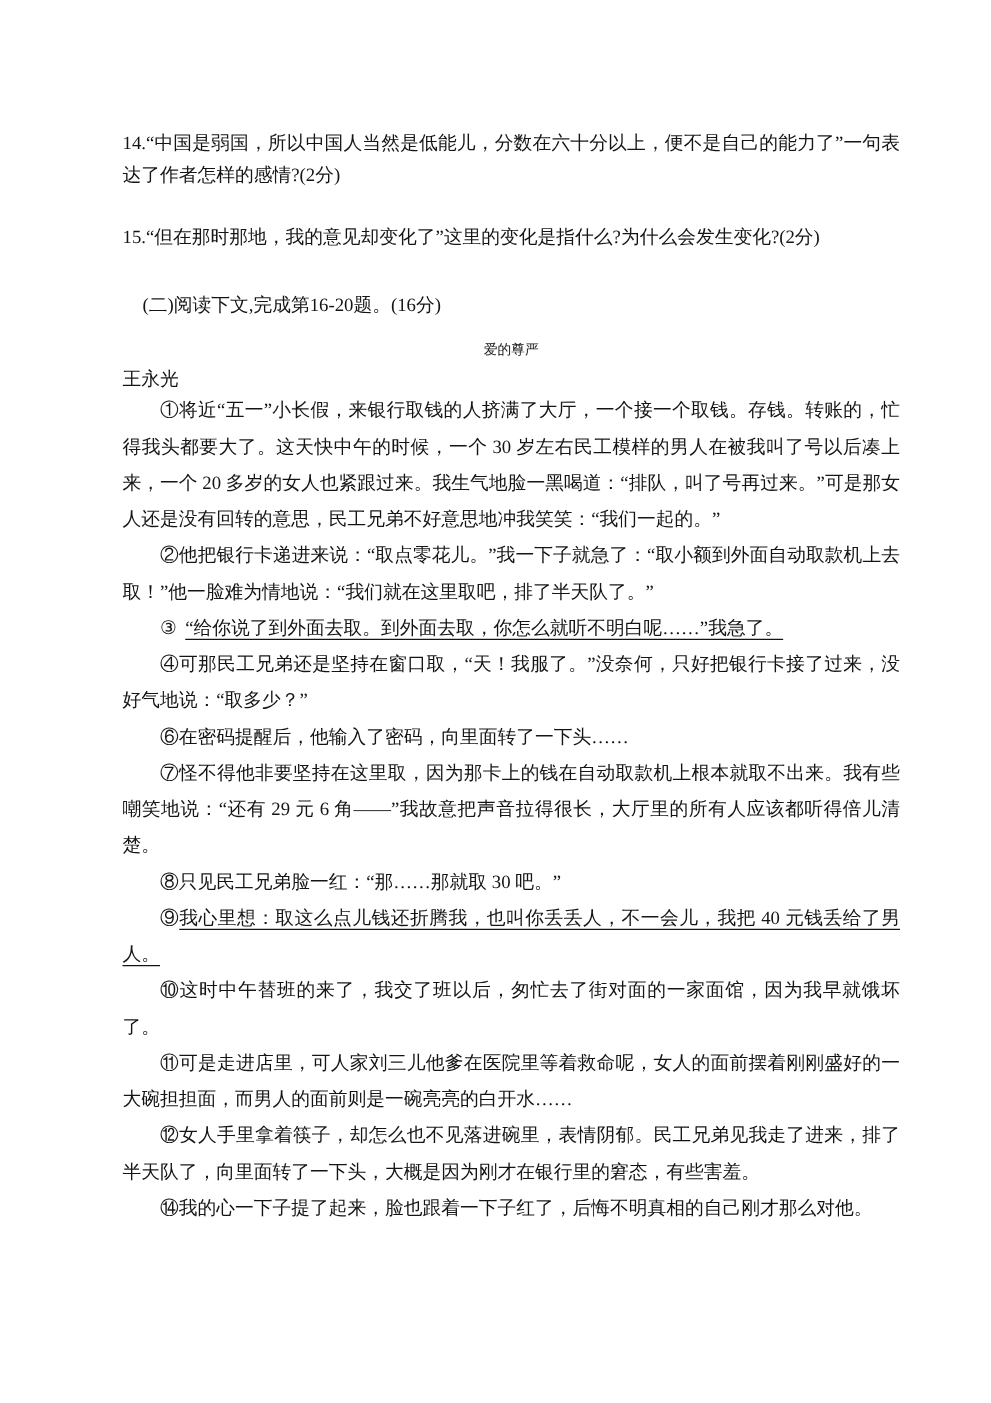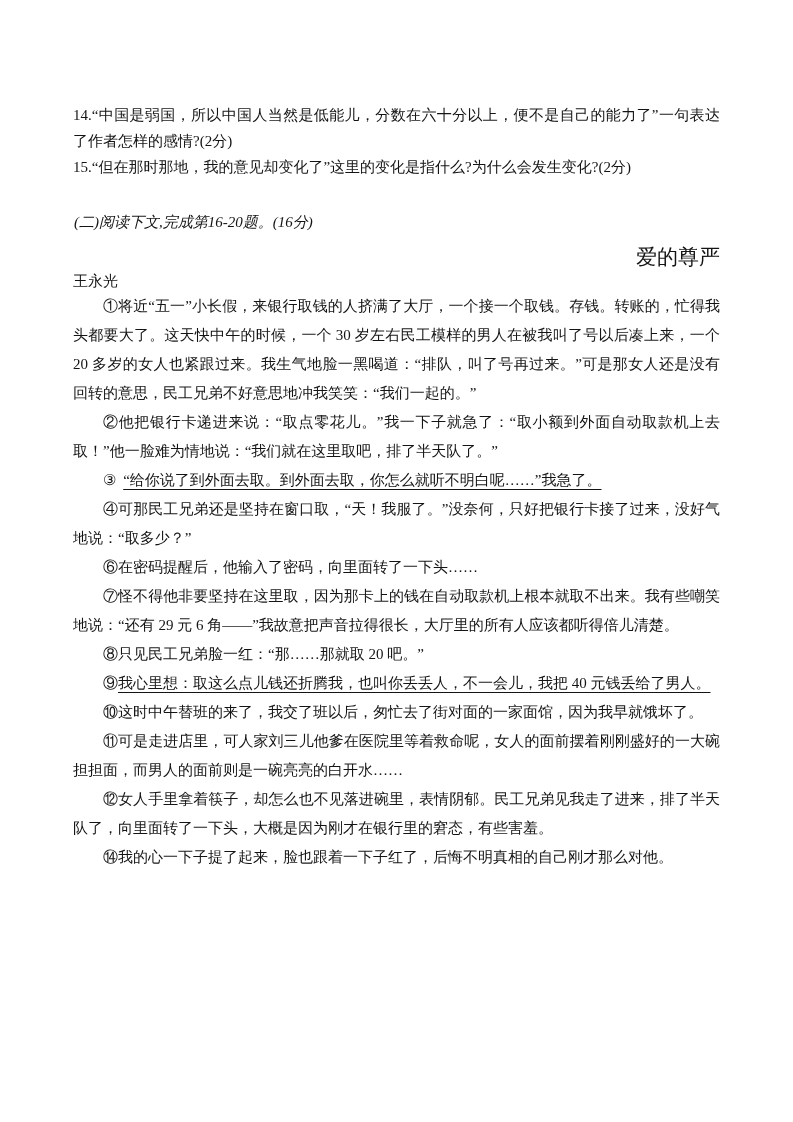--- a/index.html
+++ b/index.html
@@ -5,34 +5,35 @@
   * { box-sizing: border-box; }
   html, body { margin: 0; padding: 0; background: #ffffff; }
   .page {
     position: relative;
     width: 793px;
     height: 982px;
     background: #ffffff;
     overflow: hidden;
     font-family: "Liberation Serif", "DejaVu Serif", serif;
     color: #141414;
+    padding-left: 25px;
   }
   .content {
     padding: 102px 73px 0 73px;
     font-size: 15px;
     line-height: 26px;
     text-align: justify;
   }
   .question { margin: 0; }
-  .question-15 { }
-  .section-header { margin: 29px 0 0 1px; font-style: italic; }
+  .question-15 { margin-top: 23px; }
+  .section-header { margin: 29px 0 0 16px; }
   .passage-title {
     margin: 9px 0 0 0;
-    text-align: right;
-    font-size: 21px;
+    text-align: center;
+    font-size: 11px;
     font-weight: normal;
     line-height: 27px;
   }
   .passage-author {
     margin: 0;
     line-height: 21px;
   }
   .passage-body { line-height: 29px; }
   .para { margin: 0; text-indent: 2em; }
   .para-text.underlined {
@@ -67,21 +68,21 @@
     <h2 class="passage-title">爱的尊严</h2>
     <p class="passage-author">王永光</p>
 
     <div class="passage-body">
       <p class="para"><span class="para-marker">①</span><span class="para-text">将近“五一”小长假，来银行取钱的人挤满了大厅，一个接一个取钱。存钱。转账的，忙得我头都要大了。这天快中午的时候，一个 30 岁左右民工模样的男人在被我叫了号以后凑上来，一个 20 多岁的女人也紧跟过来。我生气地脸一黑喝道：“排队，叫了号再过来。”可是那女人还是没有回转的意思，民工兄弟不好意思地冲我笑笑：“我们一起的。”</span></p>
       <p class="para"><span class="para-marker">②</span><span class="para-text">他把银行卡递进来说：“取点零花儿。”我一下子就急了：“取小额到外面自动取款机上去取！”他一脸难为情地说：“我们就在这里取吧，排了半天队了。”</span></p>
       <p class="para"><span class="para-marker">③</span><span class="para-text underlined gap-after-marker">“给你说了到外面去取。到外面去取，你怎么就听不明白呢……”我急了。</span></p>
       <p class="para"><span class="para-marker">④</span><span class="para-text">可那民工兄弟还是坚持在窗口取，“天！我服了。”没奈何，只好把银行卡接了过来，没好气地说：“取多少？”</span></p>
       <p class="para"><span class="para-marker">⑥</span><span class="para-text">在密码提醒后，他输入了密码，向里面转了一下头……</span></p>
       <p class="para"><span class="para-marker">⑦</span><span class="para-text">怪不得他非要坚持在这里取，因为那卡上的钱在自动取款机上根本就取不出来。我有些嘲笑地说：“还有 29 元 6 角——”我故意把声音拉得很长，大厅里的所有人应该都听得倍儿清楚。</span></p>
-      <p class="para"><span class="para-marker">⑧</span><span class="para-text">只见民工兄弟脸一红：“那……那就取 20 吧。”</span></p>
+      <p class="para"><span class="para-marker">⑧</span><span class="para-text">只见民工兄弟脸一红：“那……那就取 30 吧。”</span></p>
       <p class="para"><span class="para-marker">⑨</span><span class="para-text underlined">我心里想：取这么点儿钱还折腾我，也叫你丢丢人，不一会儿，我把 40 元钱丢给了男人。</span></p>
       <p class="para"><span class="para-marker">⑩</span><span class="para-text">这时中午替班的来了，我交了班以后，匆忙去了街对面的一家面馆，因为我早就饿坏了。</span></p>
       <p class="para"><span class="para-marker">⑪</span><span class="para-text">可是走进店里，可人家刘三儿他爹在医院里等着救命呢，女人的面前摆着刚刚盛好的一大碗担担面，而男人的面前则是一碗亮亮的白开水……</span></p>
       <p class="para"><span class="para-marker">⑫</span><span class="para-text">女人手里拿着筷子，却怎么也不见落进碗里，表情阴郁。民工兄弟见我走了进来，排了半天队了，向里面转了一下头，大概是因为刚才在银行里的窘态，有些害羞。</span></p>
       <p class="para"><span class="para-marker">⑭</span><span class="para-text">我的心一下子提了起来，脸也跟着一下子红了，后悔不明真相的自己刚才那么对他。</span></p>
     </div>
   </div>
 
   <div class="footer">有渔有礼 https://www.nzxwl.net</div>
 </div>

